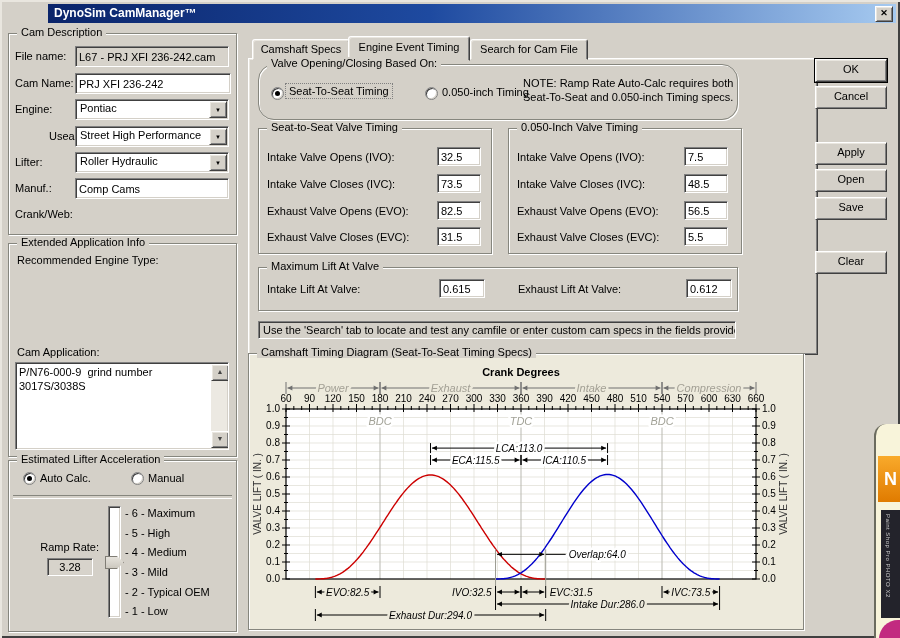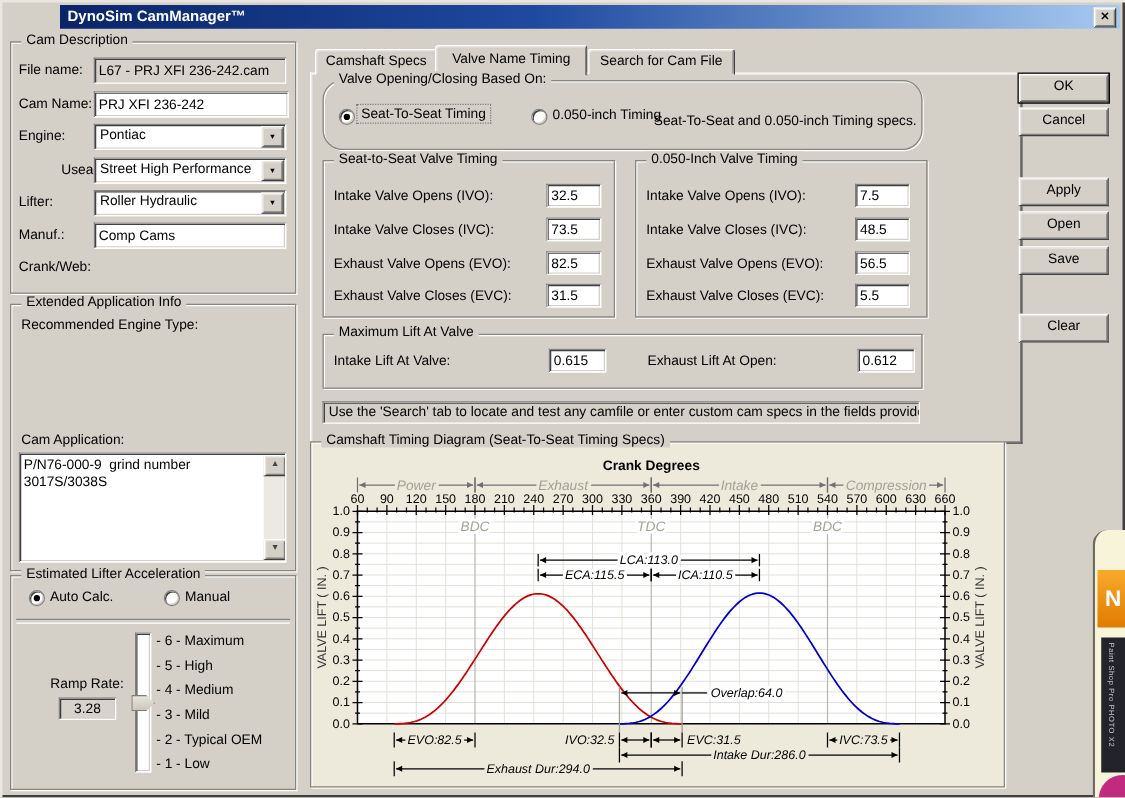--- a/index.html
+++ b/index.html
@@ -129,31 +129,32 @@
     <span class="lbl" style="left:116px;top:46px;">- 6 - Maximum</span>
     <span class="lbl" style="left:116px;top:66px;">- 5 - High</span>
     <span class="lbl" style="left:116px;top:85px;">- 4 - Medium</span>
     <span class="lbl" style="left:116px;top:105px;">- 3 - Mild</span>
     <span class="lbl" style="left:116px;top:125px;">- 2 - Typical OEM</span>
     <span class="lbl" style="left:116px;top:144px;">- 1 - Low</span>
   </div>
 
   <div id="tabpanel" style="left:248px;top:58px;width:568px;height:295px;"></div>
   <div class="tab" style="left:252px;top:39px;width:96px;height:19px;line-height:19px;"><span>Camshaft Specs</span></div>
-  <div class="tab" style="left:348px;top:36px;width:120px;height:23px;line-height:21px;z-index:5;"><span>Valve Name Timing</span></div>
+  <div class="tab" style="left:348px;top:36px;width:120px;height:23px;line-height:21px;z-index:5;"><span>Engine Event Timing</span></div>
   <div class="tab" style="left:470px;top:39px;width:116px;height:19px;line-height:19px;"><span>Search for Cam File</span></div>
 
   <div class="grp" style="left:258px;top:64px;width:478px;height:54px;z-index:6;border-radius:16px;">
     <span class="legend">Valve Opening/Closing Based On:</span>
     <span class="radio sel" style="left:12px;top:22px;">
         <span class="dot"></span>
       </span>
     <span class="lbl focusdotted" style="left:27px;top:19px;">Seat-To-Seat Timing</span>
     <span class="radio" style="left:166px;top:22px;"></span>
     <span class="lbl" style="left:183px;top:21px;">0.050-inch Timing</span>
+    <span class="lbl" style="left:264px;top:12px;">NOTE: Ramp Rate Auto-Calc requires both</span>
     <span class="lbl" style="left:264px;top:26px;">Seat-To-Seat and 0.050-inch Timing specs.</span>
   </div>
 
   <div class="grp" style="left:258px;top:128px;width:232px;height:124px;z-index:6;">
     <span class="legend">Seat-to-Seat Valve Timing</span>
     <span class="lbl" style="left:8px;top:22px;">Intake Valve Opens (IVO):</span>
     <input class="field sunken" style="left: 178px; top: 18px; width: 44px; height: 19px;" value="32.5">
     <span class="lbl" style="left:8px;top:49px;">Intake Valve Closes (IVC):</span>
     <input class="field sunken" style="left: 178px; top: 45px; width: 44px; height: 19px;" value="73.5">
     <span class="lbl" style="left:8px;top:76px;">Exhaust Valve Opens (EVO):</span>
@@ -171,21 +172,21 @@
     <span class="lbl" style="left:8px;top:76px;">Exhaust Valve Opens (EVO):</span>
     <input class="field sunken" style="left: 175px; top: 72px; width: 44px; height: 19px;" value="56.5">
     <span class="lbl" style="left:8px;top:102px;">Exhaust Valve Closes (EVC):</span>
     <input class="field sunken" style="left: 175px; top: 98px; width: 44px; height: 19px;" value="5.5">
   </div>
 
   <div class="grp" style="left:258px;top:267px;width:478px;height:42px;z-index:6;">
     <span class="legend">Maximum Lift At Valve</span>
     <span class="lbl" style="left:8px;top:15px;">Intake Lift At Valve:</span>
     <input class="field sunken" style="left: 180px; top: 11px; width: 46px; height: 19px;" value="0.615">
-    <span class="lbl" style="left:259px;top:15px;">Exhaust Lift At Open:</span>
+    <span class="lbl" style="left:259px;top:15px;">Exhaust Lift At Valve:</span>
     <input class="field sunken" style="left: 427px; top: 11px; width: 46px; height: 19px;" value="0.612">
   </div>
 
   <div class="sunken" style="position:absolute;left:258px;top:321px;width:478px;height:18px;background:#d4d0c8;line-height:16px;padding-left:4px;z-index:6;white-space:nowrap;overflow:hidden;">Use the 'Search' tab to locate and test any camfile or enter custom cam specs in the fields provided.</div>
 
   <div class="btn raised default" style="left:815px;top:59px;width:70px;height:21px;"><span>OK</span></div>
   <div class="btn raised" style="left:815px;top:86px;width:70px;height:21px;"><span>Cancel</span></div>
   <div class="btn raised" style="left:815px;top:142px;width:70px;height:21px;"><span>Apply</span></div>
   <div class="btn raised" style="left:815px;top:169px;width:70px;height:21px;"><span class="ulf">Open</span></div>
   <div class="btn raised" style="left:815px;top:197px;width:70px;height:21px;"><span class="ulf">Save</span></div>

